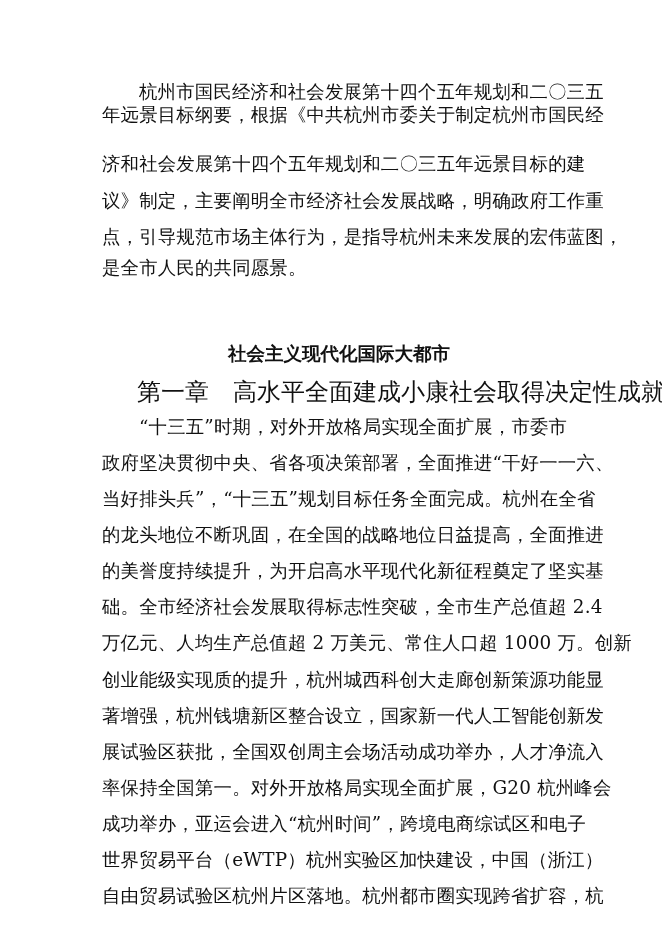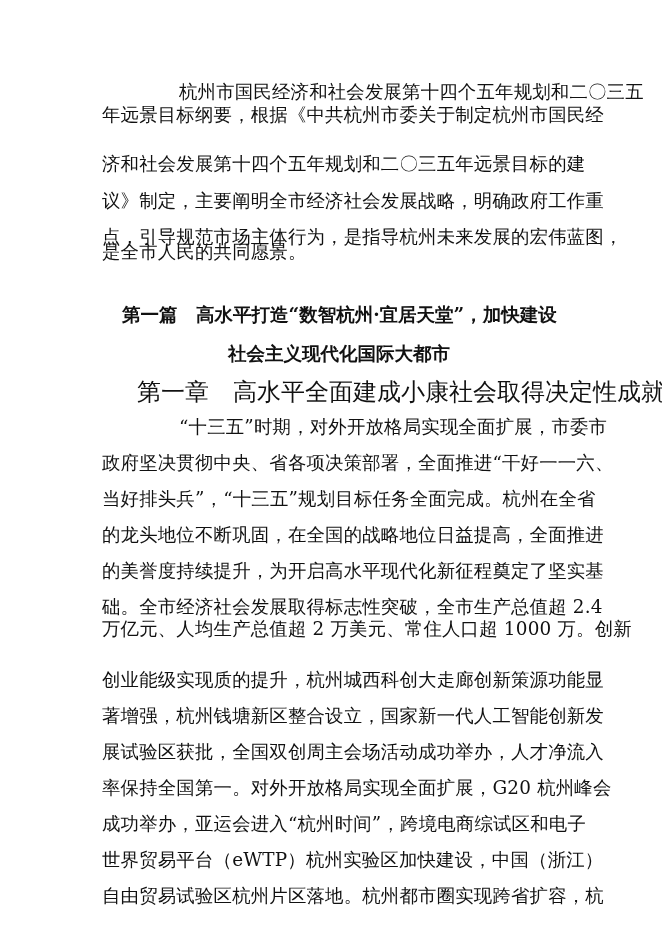--- a/index.html
+++ b/index.html
@@ -1,22 +1,22 @@
 <!DOCTYPE html>
 <html><head>
 <meta charset="utf-8">
 <style>
   html, body { margin: 0; padding: 0; background: #ffffff; }
   body { width: 662px; height: 936px; position: relative; overflow: hidden;
          font-family: "DejaVu Serif", "Liberation Serif", serif; color: #111; }
   .page { position: absolute; left: 0; top: 0; width: 662px; height: 936px; background: #fff; }
   .line { position: absolute; left: 102px; width: 460px; font-size: 18.4px; line-height: 24px;
           white-space: nowrap; text-align: justify; text-align-last: justify; letter-spacing: 0.2px; }
-  .line.indent { left: 139px; width: 423px; margin-left: 40px; }
-  .line.last { text-align-last: left; }
+  .line.indent { left: 139px; width: 423px; }
+  .line.last { text-align-last: left; margin-top: 16px; }
   .heading { position: absolute; font-size: 18.5px; line-height: 24px; font-weight: bold; white-space: nowrap;
              font-family: "DejaVu Serif", serif; }
   .chapter { position: absolute; font-size: 24px; line-height: 24px; white-space: nowrap;
              font-family: Liberation Sans, sans-serif; }
 </style>
 </head>
 <body>
 
 <div class="page">
 
@@ -26,33 +26,32 @@
     <div class="line" style="top:152px">济和社会发展第十四个五年规划和二〇三五年远景目标的建</div>
     <div class="line" style="top:189px">议》制定，主要阐明全市经济社会发展战略，明确政府工作重</div>
     <div class="line" style="top:225px">点，引导规范市场主体行为，是指导杭州未来发展的宏伟蓝图，</div>
     <div class="line last" style="top:240px; top:241px"></div>
 
     <div class="line last" style="top:240px"></div>
 
     <div class="line last" style="top:240px; top:240px">是全市人民的共同愿景。</div>
   </div>
 
-  <div class="heading" style="left:122px; top:303px">第一篇　高水平打造“数智杭州·宜居天堂”，加快建设</div>
   <div class="heading" style="left:228px; top:342px">社会主义现代化国际大都市</div>
 
   <div class="chapter" style="left:137px; top:380px">第一章　高水平全面建成小康社会取得决定性成就</div>
 
   <div>
     <div class="line indent" style="top:415px">“十三五”时期，对外开放格局实现全面扩展，市委市</div>
     <div class="line" style="top:451px">政府坚决贯彻中央、省各项决策部署，全面推进“干好一一六、</div>
     <div class="line" style="top:487px">当好排头兵”，“十三五”规划目标任务全面完成。杭州在全省</div>
     <div class="line" style="top:523px">的龙头地位不断巩固，在全国的战略地位日益提高，全面推进</div>
     <div class="line" style="top:559px">的美誉度持续提升，为开启高水平现代化新征程奠定了坚实基</div>
     <div class="line" style="top:595px">础。全市经济社会发展取得标志性突破，全市生产总值超 2.4</div>
-    <div class="line" style="top:617px">万亿元、人均生产总值超 2 万美元、常住人口超 1000 万。创新</div>
+    <div class="line" style="top:631px">万亿元、人均生产总值超 2 万美元、常住人口超 1000 万。创新</div>
     <div class="line" style="top:668px">创业能级实现质的提升，杭州城西科创大走廊创新策源功能显</div>
     <div class="line" style="top:704px">著增强，杭州钱塘新区整合设立，国家新一代人工智能创新发</div>
     <div class="line" style="top:740px">展试验区获批，全国双创周主会场活动成功举办，人才净流入</div>
     <div class="line" style="top:776px">率保持全国第一。对外开放格局实现全面扩展，G20 杭州峰会</div>
     <div class="line" style="top:812px">成功举办，亚运会进入“杭州时间”，跨境电商综试区和电子</div>
     <div class="line" style="top:848px">世界贸易平台（eWTP）杭州实验区加快建设，中国（浙江）</div>
     <div class="line" style="top:884px">自由贸易试验区杭州片区落地。杭州都市圈实现跨省扩容，杭</div>
   </div>
 
 </div>

